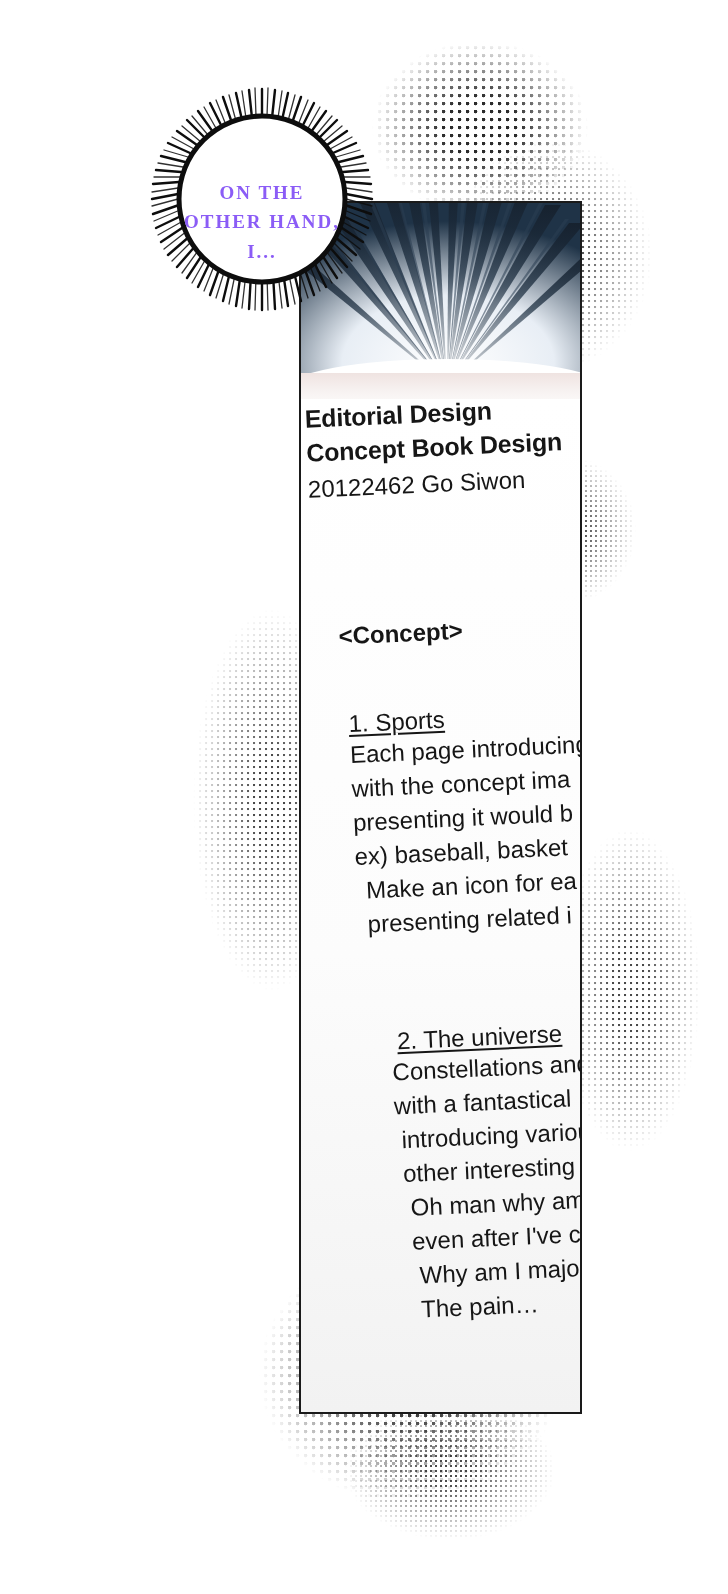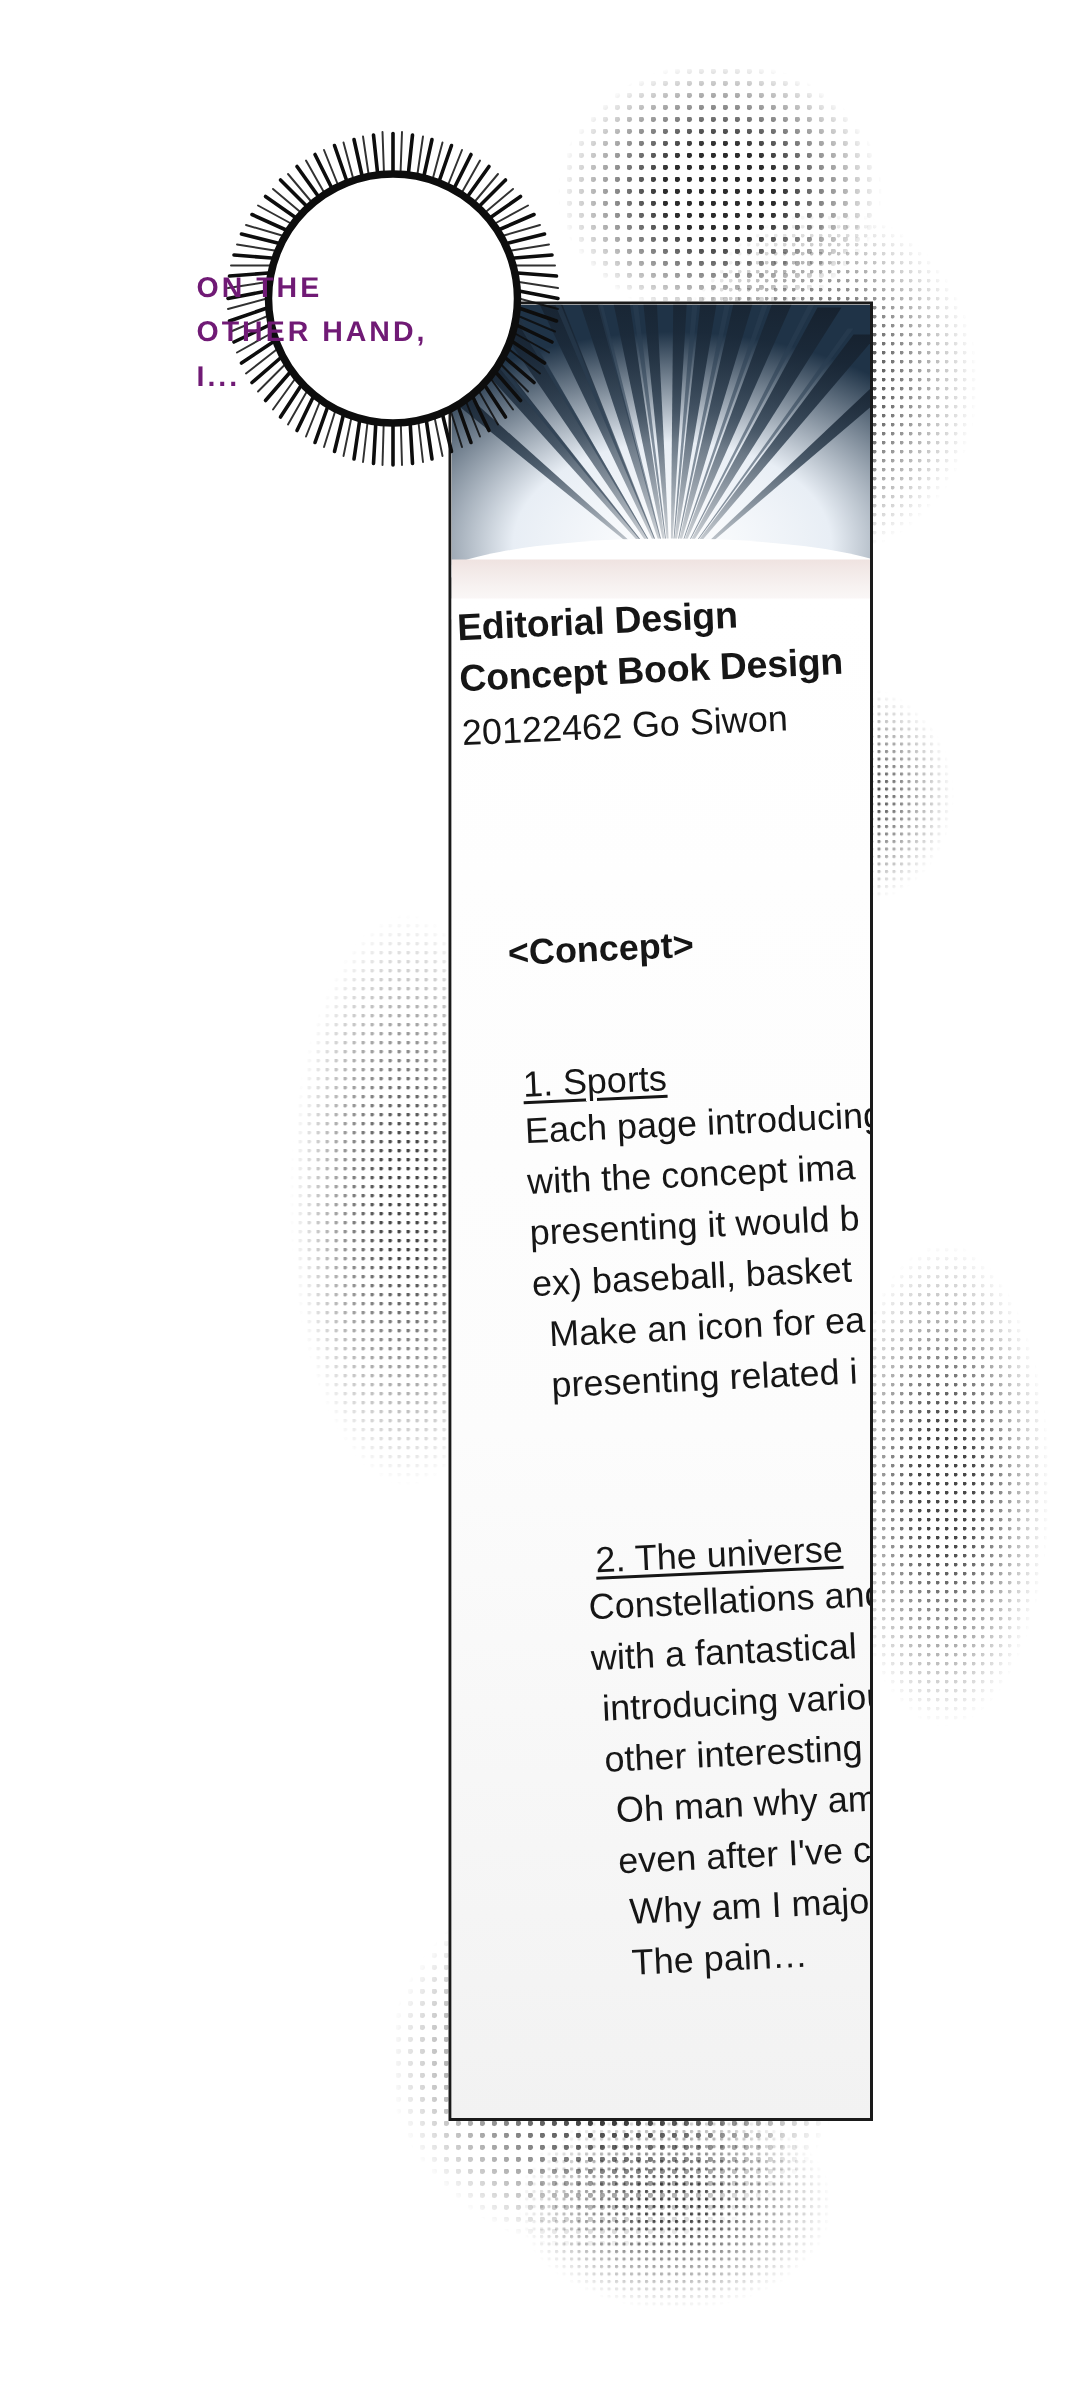--- a/index.html
+++ b/index.html
@@ -151,27 +151,27 @@
     height: 250px;
   }
   #bubble .ring {
     position: absolute;
     inset: 0;
   }
   #bubble .txt {
     position: absolute;
     left: 0; right: 0;
     top: 92px;
-    text-align: left;
-    font-family: Liberation Sans, sans-serif;
+    text-align: center;
+    font-family: Liberation Serif, serif;
     font-size: 19px;
     font-weight: 700;
     letter-spacing: 2px;
     line-height: 1.55;
-    color: #701a75;
+    color: #8b5cf6;
     white-space: pre-line;
   }
 </style>
 </head>
 <body>
 
 <div id="page">
 
   <div class="grain coarse" id="g1"></div>
   <div class="grain" id="g2"></div>

